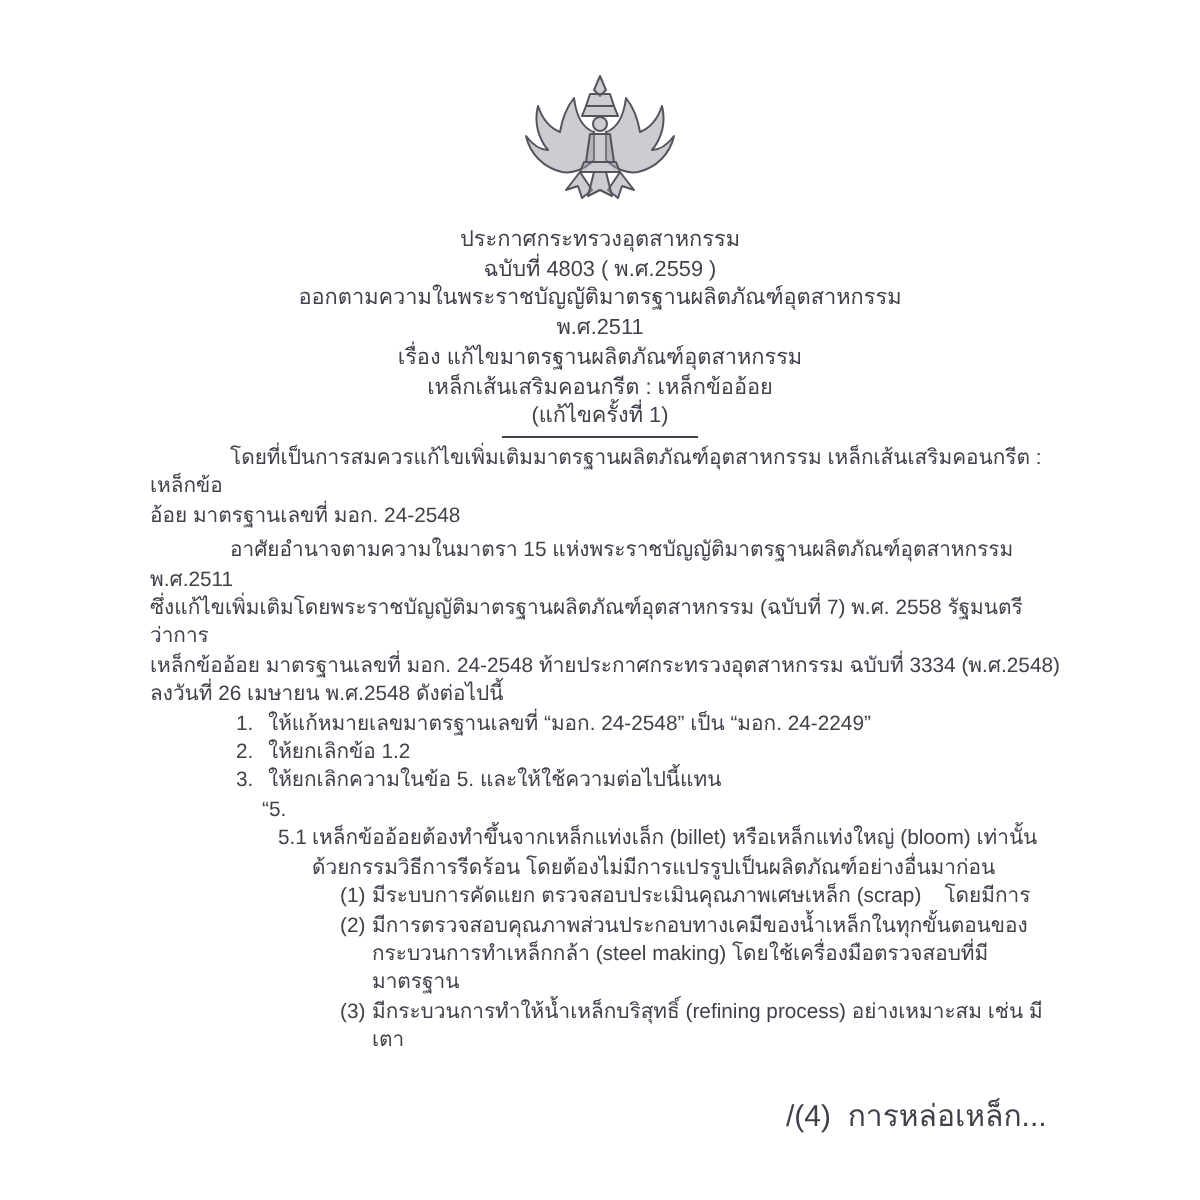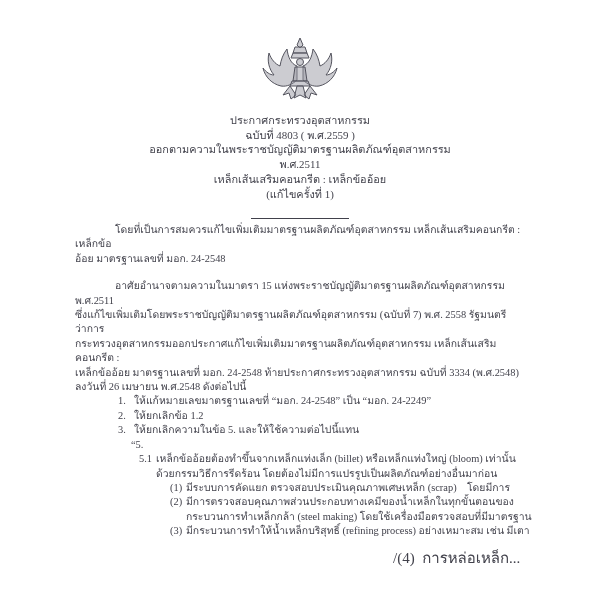--- a/index.html
+++ b/index.html
@@ -1,25 +1,25 @@
 <!DOCTYPE html>
 <html><head>
 <meta charset="utf-8">
 <style>
   html,body{margin:0;padding:0}
   .page{position:relative;width:600px;height:600px;background:#ffffff;
-        font-family:Liberation Serif, serif;color:#41414b;overflow:hidden}
+        font-family:Liberation Sans, sans-serif;color:#41414b;overflow:hidden}
   .emblem-wrap{position:absolute;top:37px;left:0;right:0;display:flex;justify-content:center}
   .title-block{position:absolute;top:113px;left:0;right:0;text-align:center;
                font-size:10.9px;line-height:14.7px}
   .rule{position:absolute;top:218px;left:251px;width:98px;border-top:1.5px solid #41414b}
   .content{position:absolute;top:223px;left:75px;width:459px;font-size:10.4px;line-height:14.4px}
   .ln{white-space:pre-wrap}
   .indent{text-indent:40px}
-  .p2{margin-top:13px}
+  .p2{margin-top:3px}
   .row{display:flex}
   .row .num{flex:0 0 auto}
   .items .row{padding-left:43px}
   .items .num{width:16px}
   .h5 .row1{padding-left:56px}
   .h5 .num{width:18px}
   .s5 .row1{padding-left:64px}
   .s5 .num{width:17px}
   .s5 .cont{padding-left:81px}
   .cond .row1{padding-left:95px}
@@ -48,37 +48,37 @@
         <path d="M38 49 h6 l3 12 -6 -3 -6 3 z"></path>
       </g>
     </svg>
   </div>
 
   <div class="title-block">
     <div class="ln">ประกาศกระทรวงอุตสาหกรรม</div>
     <div class="ln">ฉบับที่ 4803 ( พ.ศ.2559 )</div>
     <div class="ln">ออกตามความในพระราชบัญญัติมาตรฐานผลิตภัณฑ์อุตสาหกรรม</div>
     <div class="ln">พ.ศ.2511</div>
+    <div class="ln">เรื่อง แก้ไขมาตรฐานผลิตภัณฑ์อุตสาหกรรม</div>
     <div class="ln">เหล็กเส้นเสริมคอนกรีต : เหล็กข้ออ้อย</div>
     <div class="ln">(แก้ไขครั้งที่ 1)</div>
   </div>
 
   <div class="rule"></div>
 
   <div class="content">
 
     <div>
       <div class="ln indent">โดยที่เป็นการสมควรแก้ไขเพิ่มเติมมาตรฐานผลิตภัณฑ์อุตสาหกรรม เหล็กเส้นเสริมคอนกรีต : เหล็กข้อ</div>
       <div class="ln">อ้อย มาตรฐานเลขที่ มอก. 24-2548</div>
     </div>
 
     <div class="p2">
       <div class="ln indent">อาศัยอำนาจตามความในมาตรา 15 แห่งพระราชบัญญัติมาตรฐานผลิตภัณฑ์อุตสาหกรรม พ.ศ.2511</div>
       <div class="ln">ซึ่งแก้ไขเพิ่มเติมโดยพระราชบัญญัติมาตรฐานผลิตภัณฑ์อุตสาหกรรม (ฉบับที่ 7) พ.ศ. 2558 รัฐมนตรีว่าการ</div>
-      <div class="ln">กระทรวงอุตสาหกรรมออกประกาศแก้ไขเพิ่มเติมมาตรฐานผลิตภัณฑ์อุตสาหกรรม เหล็กเส้นเสริมคอนกรีต :</div>
       <div class="ln">เหล็กข้ออ้อย มาตรฐานเลขที่ มอก. 24-2548 ท้ายประกาศกระทรวงอุตสาหกรรม ฉบับที่ 3334 (พ.ศ.2548)</div>
       <div class="ln">ลงวันที่ 26 เมษายน พ.ศ.2548 ดังต่อไปนี้</div>
     </div>
 
     <div class="items">
       <div class="row">
         <span class="num ln">1.</span>
         <span class="ln">ให้แก้หมายเลขมาตรฐานเลขที่ “มอก. 24-2548” เป็น “มอก. 24-2249”</span>
       </div>
       <div class="row">

